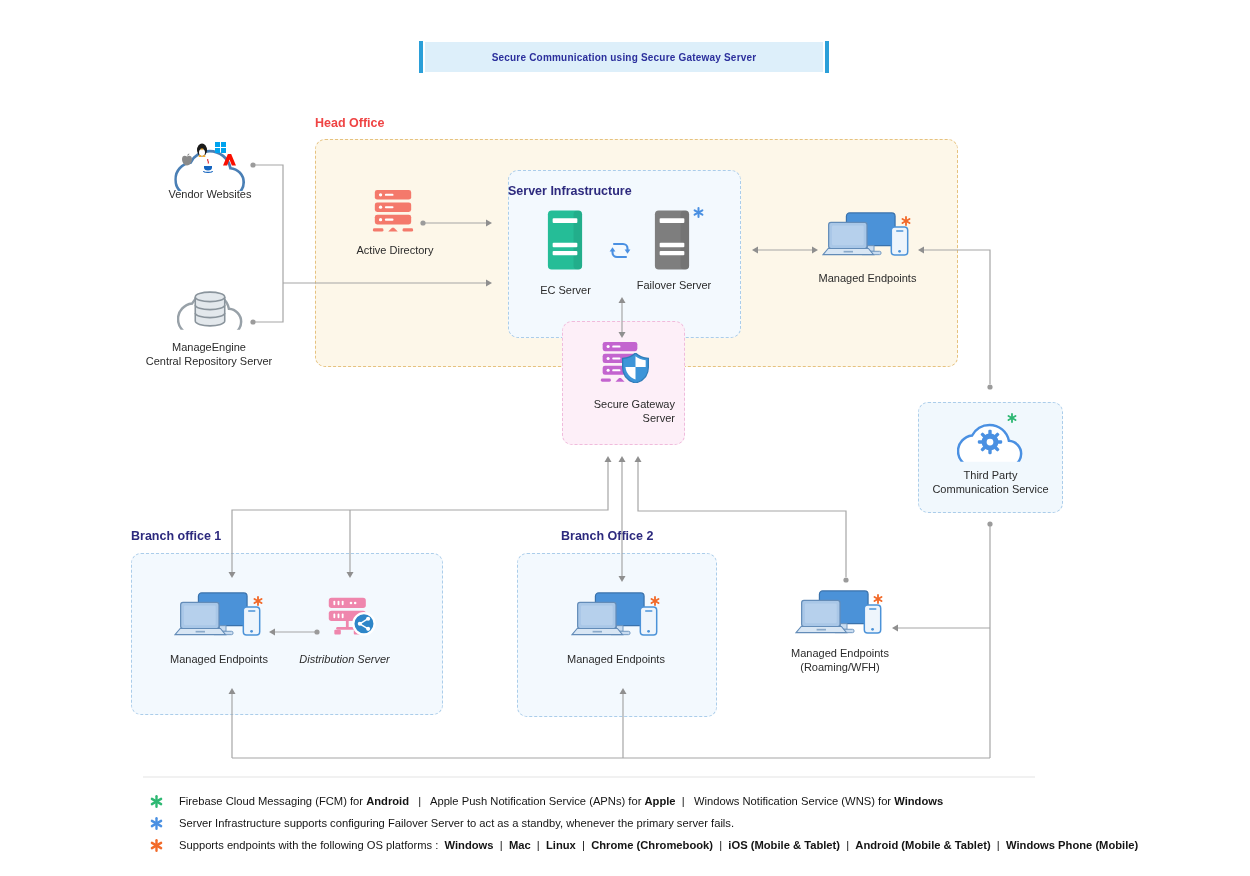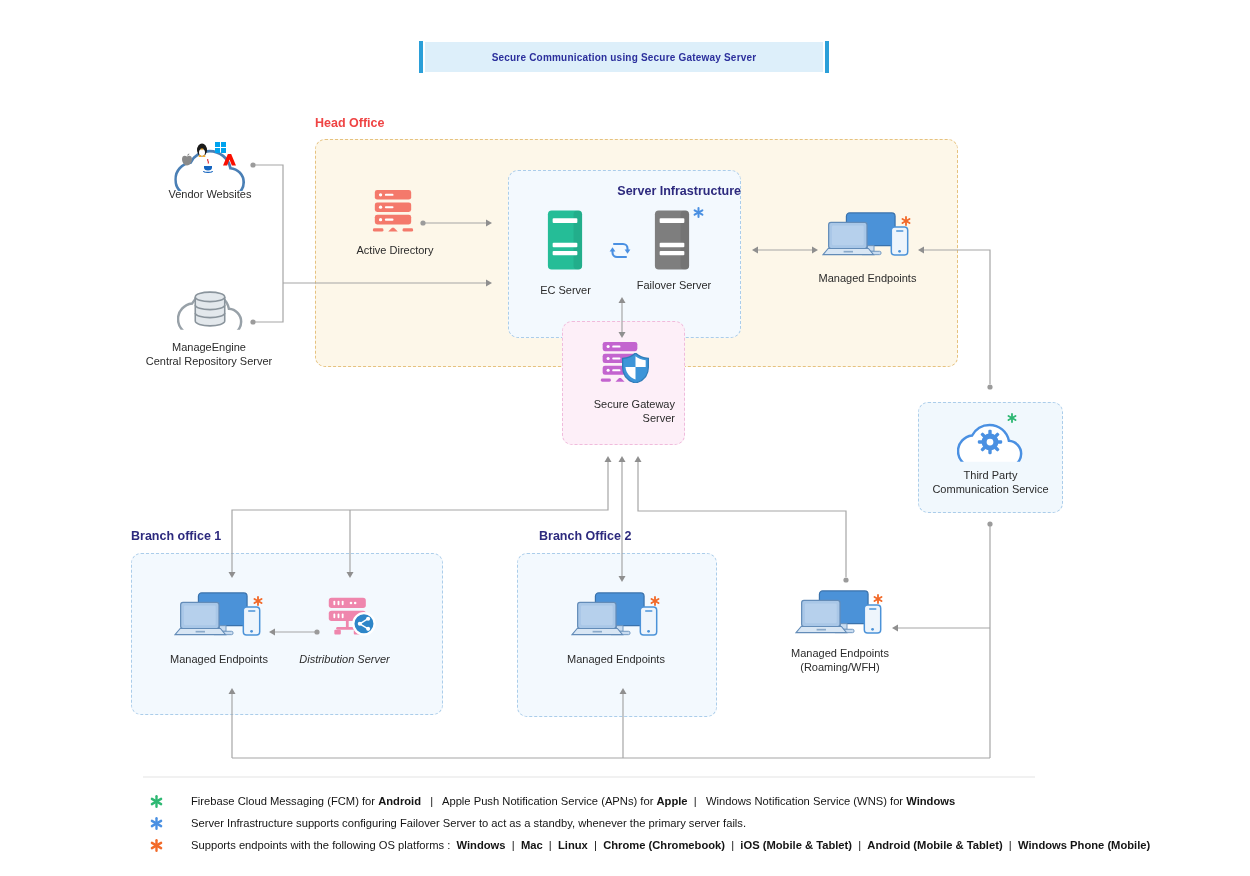--- a/index.html
+++ b/index.html
@@ -13,27 +13,27 @@
   .title-banner h1{margin:0;font-size:10px;font-weight:bold;letter-spacing:.2px;}
   .zone{position:absolute;border-radius:10px;border:1.5px dashed;box-sizing:border-box;}
   .zone.head-office{left:315px;top:139px;width:643px;height:228px;background:#fdf7e9;border-color:#e6c27f;z-index:1;}
   .zone.server-infra{left:508px;top:170px;width:233px;height:168px;background:#f3f9fe;border-color:#abcdea;z-index:2;}
   .zone.gateway{left:562px;top:321px;width:123px;height:124px;background:#fdeff8;border-color:#f0bbdc;z-index:3;}
   .zone.third-party{left:918px;top:402px;width:145px;height:111px;background:#f1f8fd;border-color:#abcdea;z-index:2;}
   .zone.branch{background:#f3f9fe;border-color:#abcdea;z-index:1;}
   .zone.branch-1{left:131px;top:553px;width:312px;height:162px;}
   .zone.branch-2{left:517px;top:553px;width:200px;height:164px;}
   .section-label{position:absolute;font-size:12.5px;font-weight:bold;z-index:4;}
-  .infra-title{position:absolute;left:508px;top:184px;width:233px;text-align:right;font-size:12.5px;font-weight:bold;z-index:4;}
+  .infra-title{position:absolute;left:508px;top:184px;width:233px;text-align:left;font-size:12.5px;font-weight:bold;z-index:4;}
   .node-label{position:absolute;font-size:11px;color:#2b2b2b;text-align:center;line-height:1.3;z-index:4;}
   .icon{position:absolute;z-index:4;}
   .star{display:inline-block;}
   .mini-star{position:absolute;z-index:6;}
   .footer{position:absolute;left:150px;top:790px;z-index:4;}
-  .footnote-row{display:flex;align-items:center;height:22px;gap:28px;}
+  .footnote-row{display:flex;align-items:center;height:22px;gap:16px;}
   .footnote-text{font-size:11.2px;color:#141414;white-space:pre-wrap;}
   .footnote-text b{font-weight:bold;}
   .gear-glyph{position:absolute;z-index:5;}
 </style>
 </head>
 <body>
 
 <div class="canvas">
 
   <svg width="0" height="0" style="position:absolute" aria-hidden="true">
@@ -150,21 +150,21 @@
   <div class="zone server-infra"></div>
   <div class="infra-title" style="color: rgb(45, 42, 126);">Server Infrastructure</div>
 
   <div class="zone gateway"></div>
   <div class="zone third-party"></div>
 
   <div class="zone branch branch-1"></div>
   <div class="section-label" style="left: 131px; top: 529px; color: rgb(45, 42, 126);">Branch office 1</div>
 
   <div class="zone branch branch-2"></div>
-  <div class="section-label" style="left: 495px; top: 529px; color: rgb(45, 42, 126); padding-left: 44px;">Branch Office 2</div>
+  <div class="section-label" style="left: 517px; top: 529px; color: rgb(45, 42, 126); padding-left: 44px;">Branch Office 2</div>
 
   <div class="icon" style="left:170px;top:133px;width:84px;height:62px;">
     <svg width="74" height="58" viewBox="0 0 64 52" style="position:absolute;left:3px;top:0;" stroke="#4a7fb5">
       <use href="#sym-cloud"></use>
     </svg>
     <svg width="11" height="11" viewBox="0 0 11 11" style="position:absolute;left:45px;top:9px;">
       <g fill="#00a3ee">
           <rect x="0" y="0" width="5" height="5"></rect>
           <rect x="6" y="0" width="5" height="5"></rect>
           <rect x="0" y="6" width="5" height="5"></rect>

